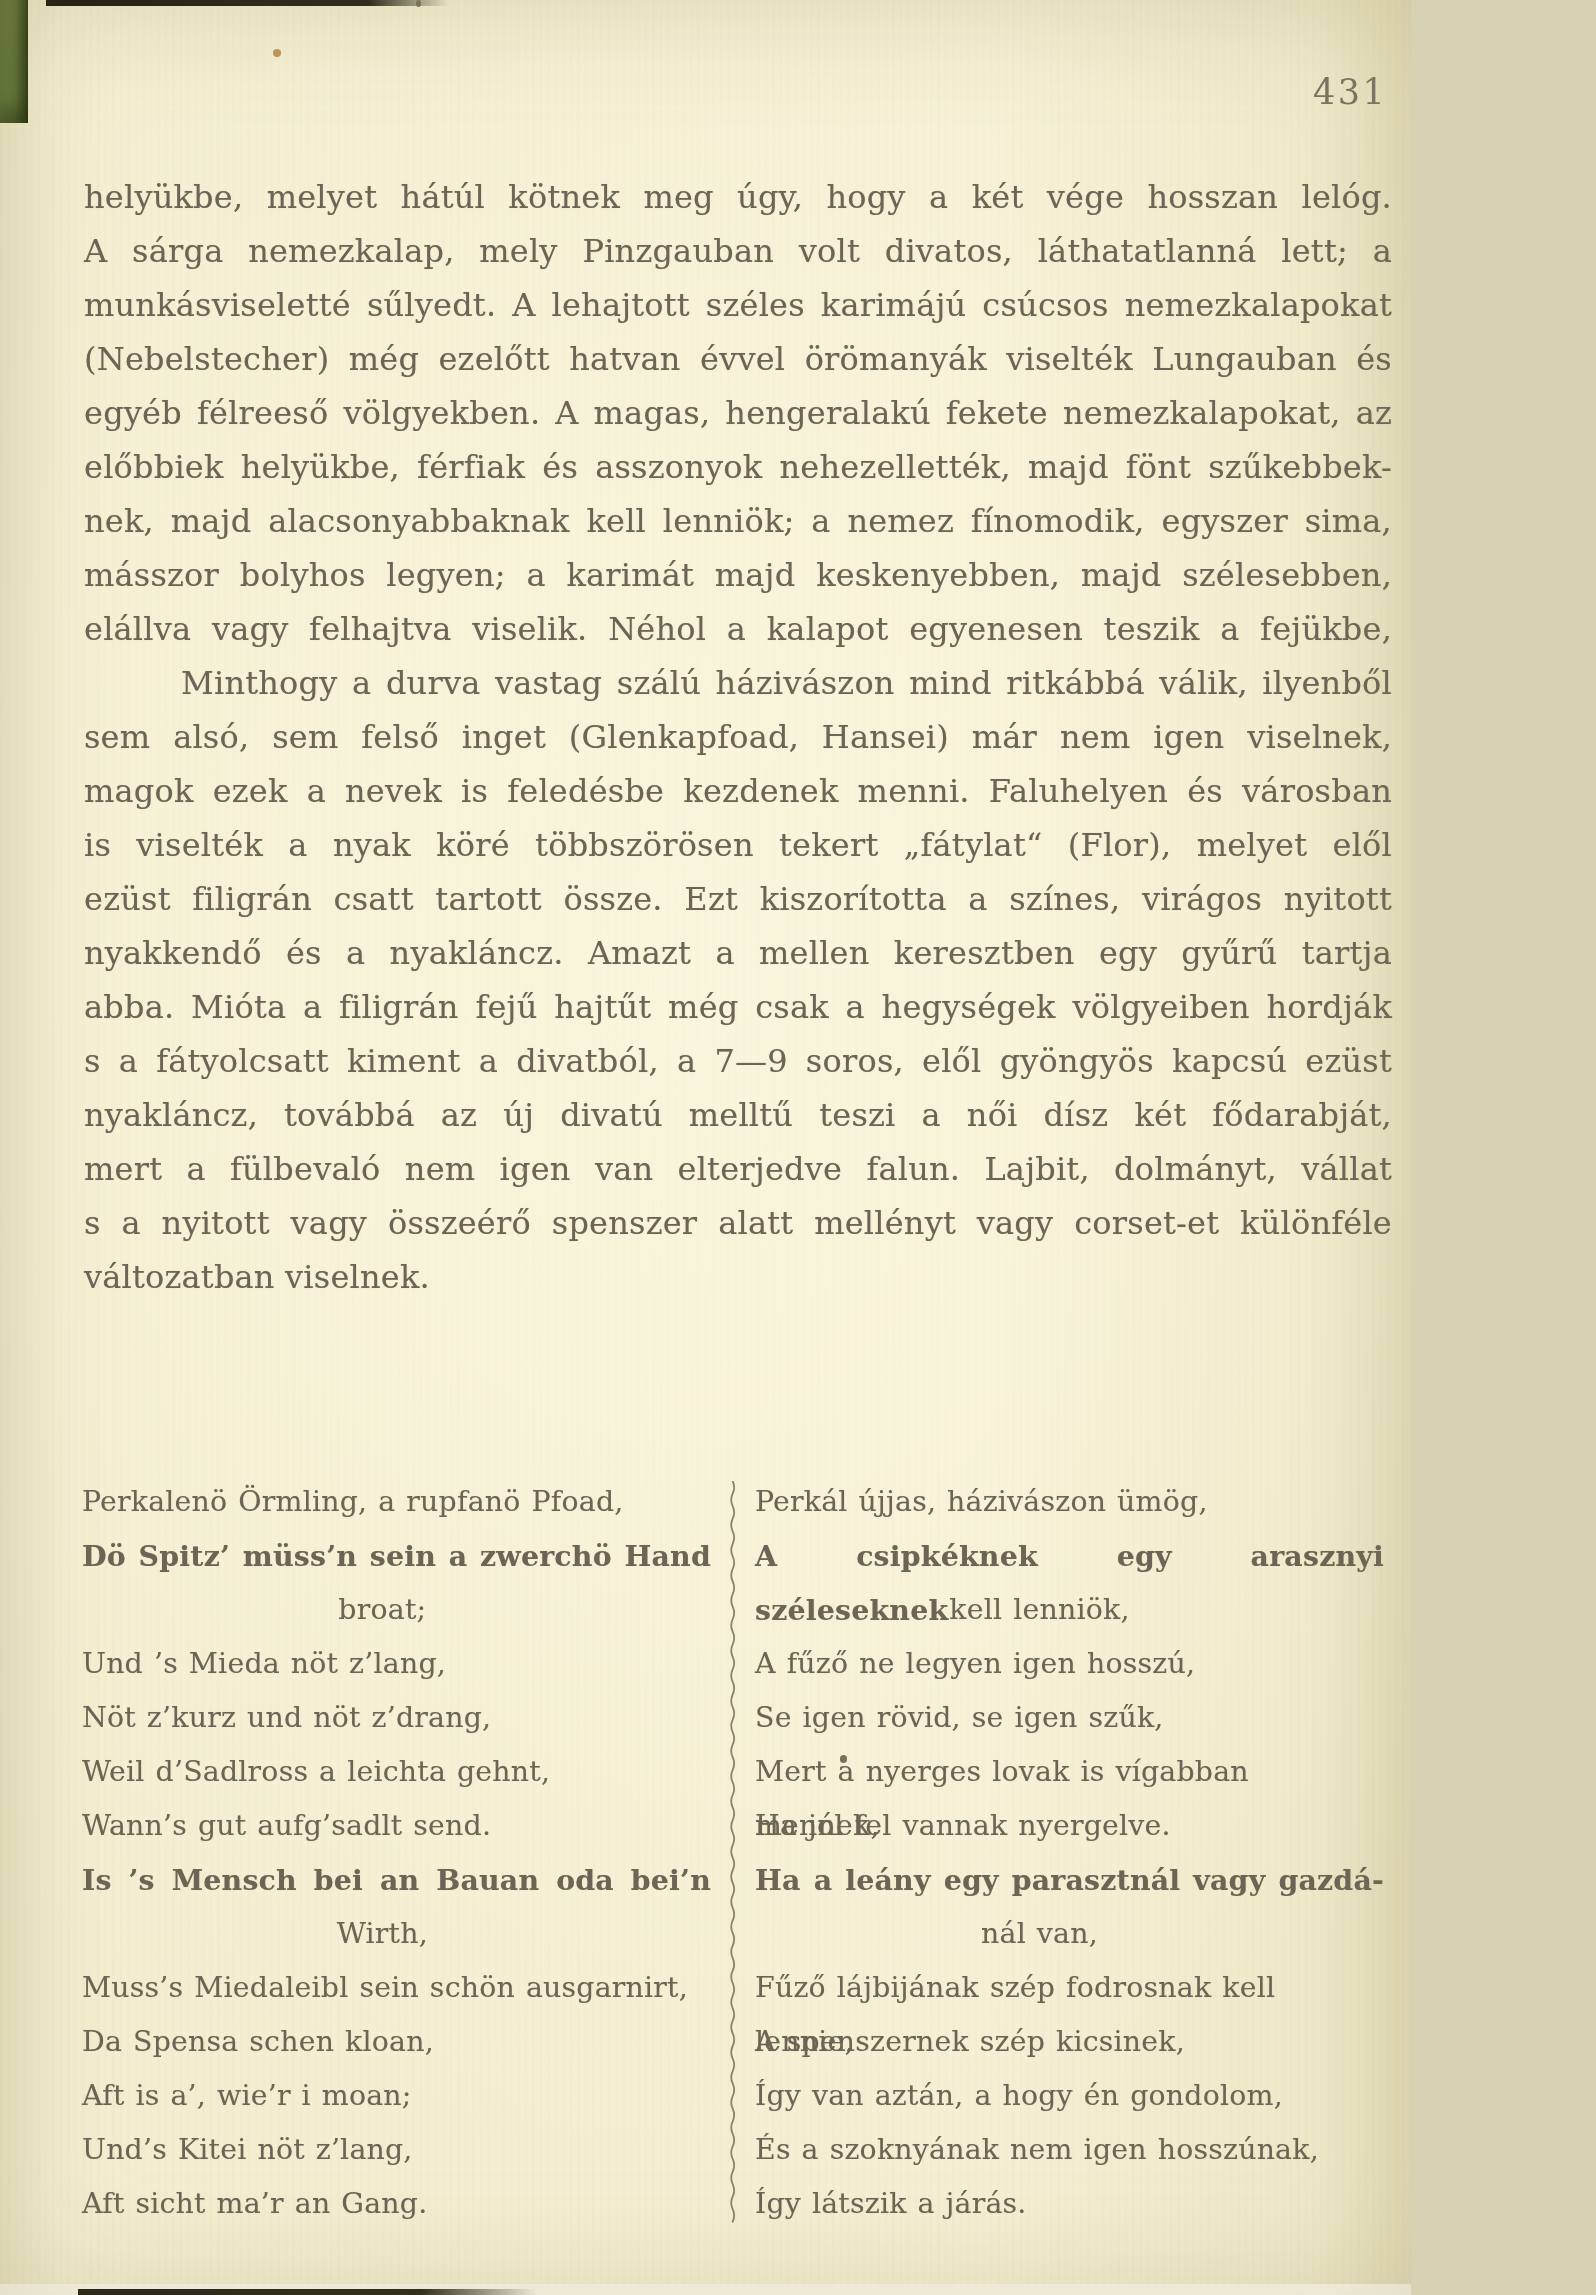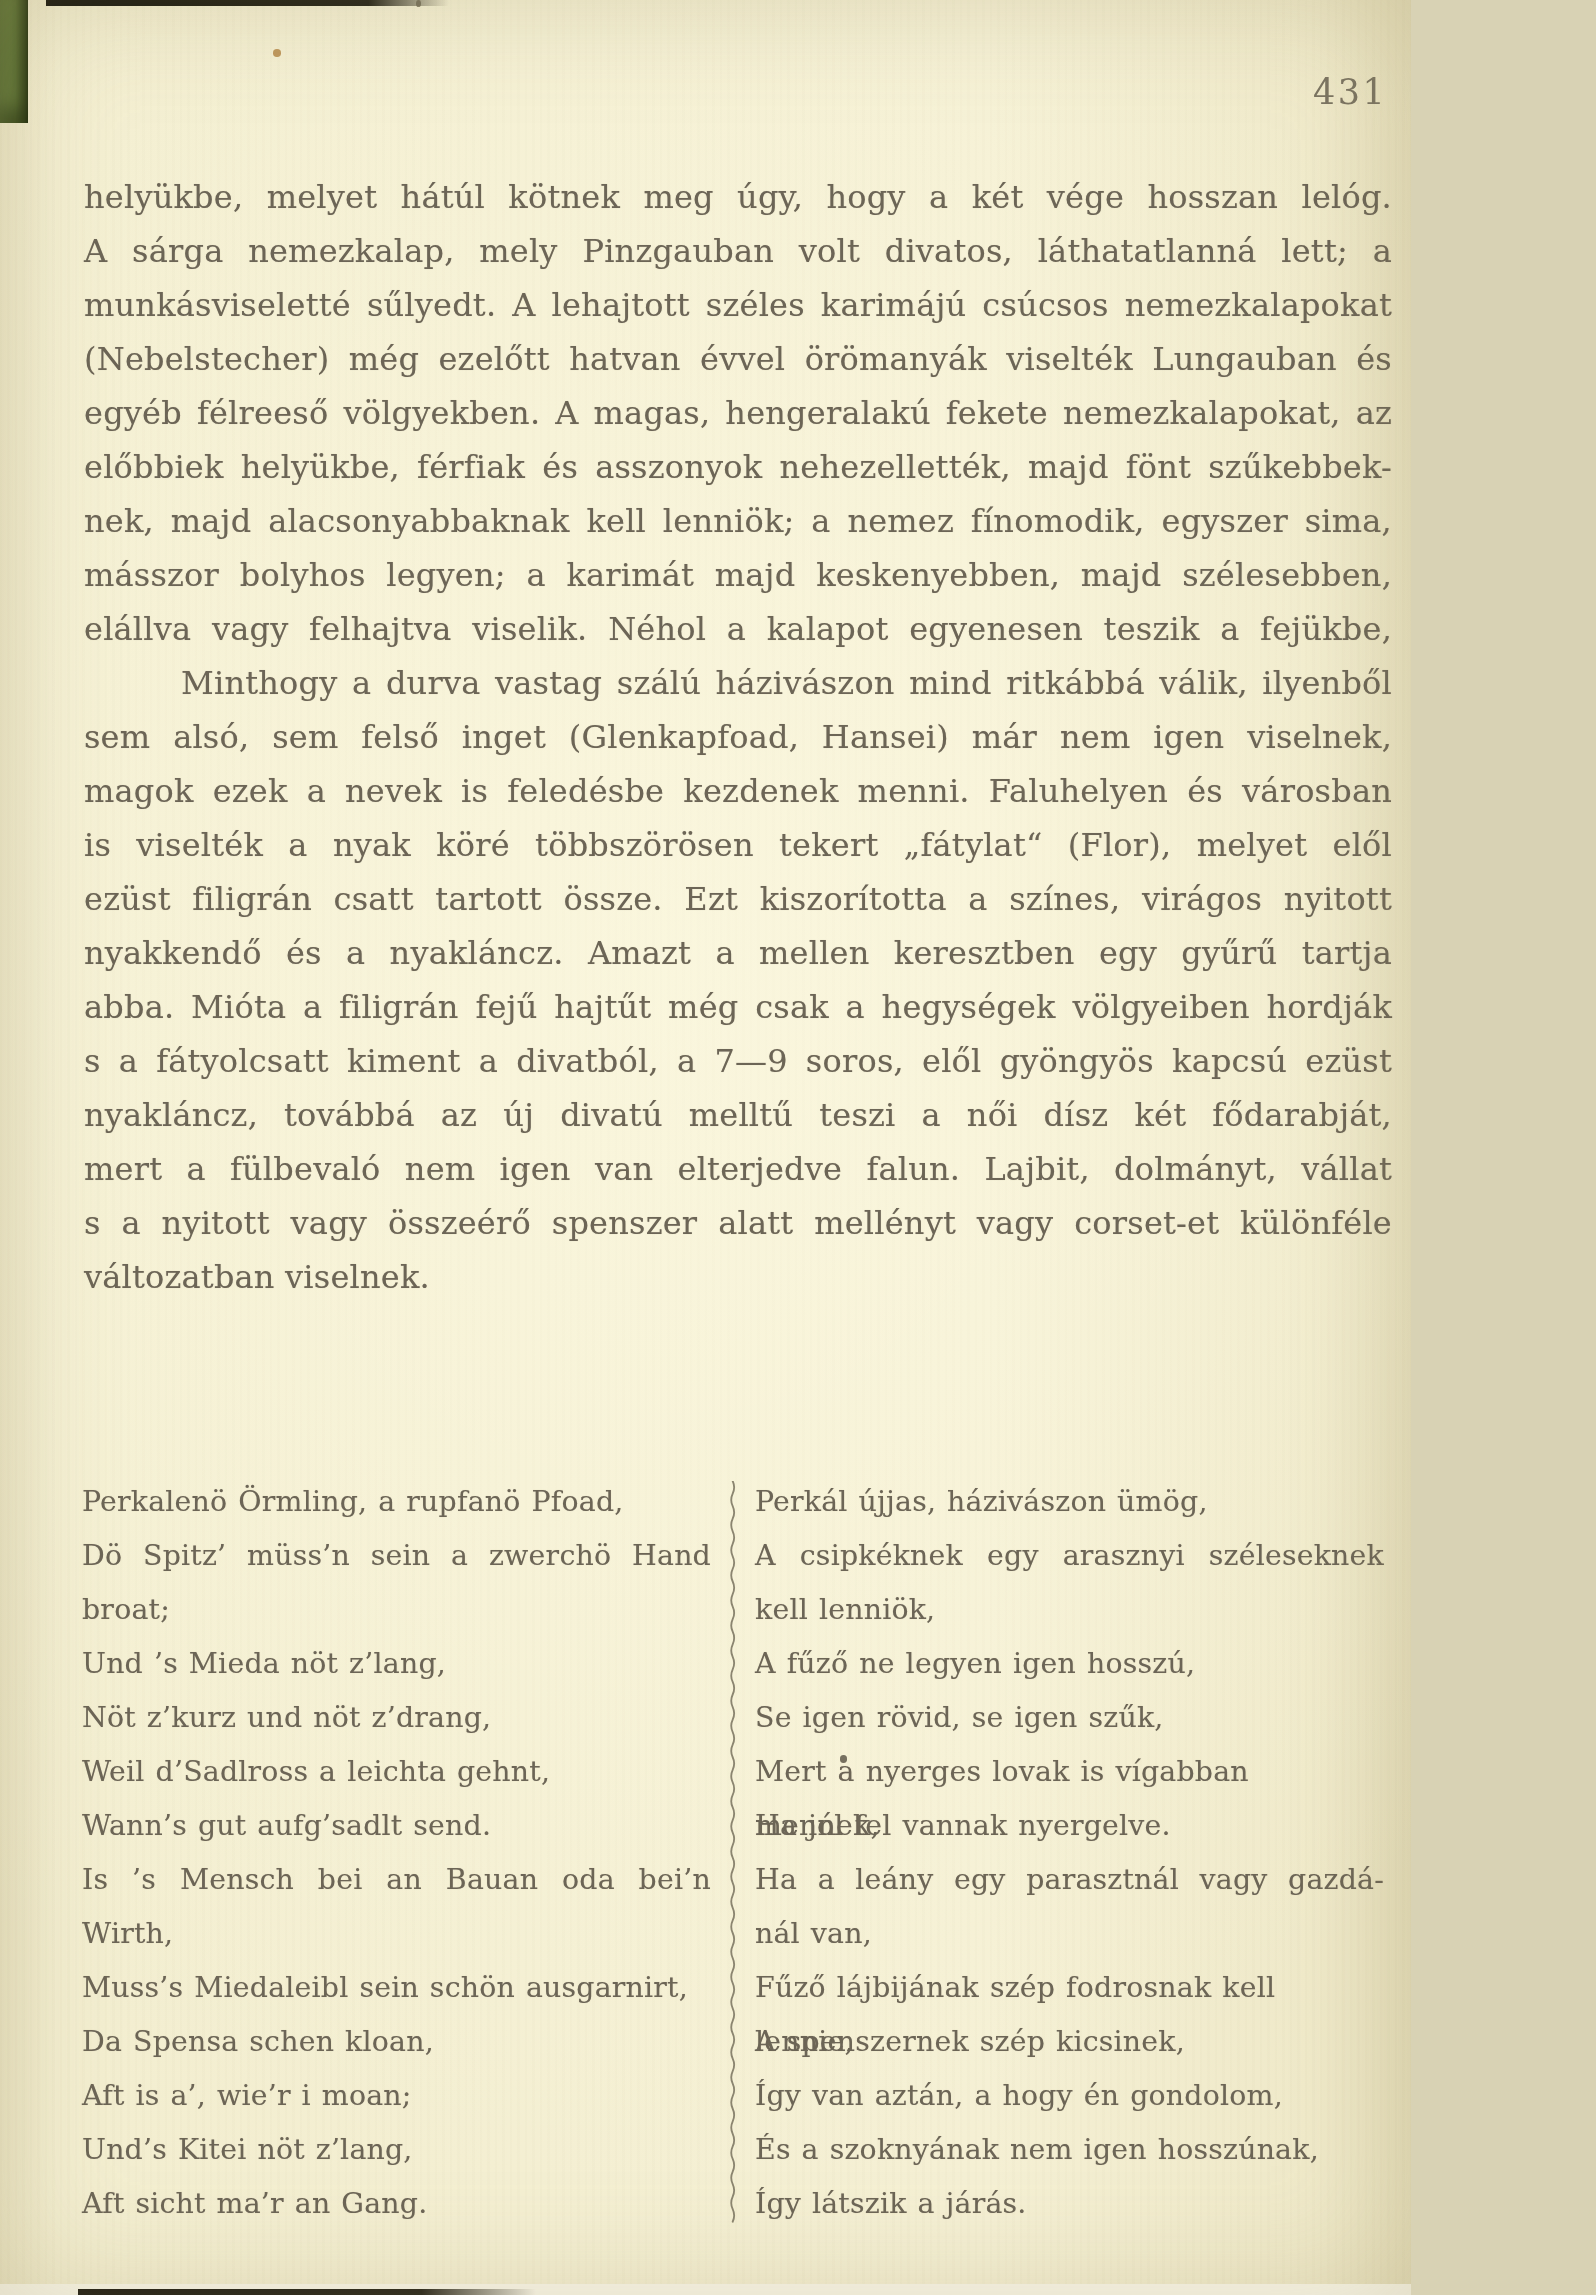--- a/index.html
+++ b/index.html
@@ -25,22 +25,22 @@
   .pline.indent{padding-left:97px;}
   .pline.short{text-align-last:left;}
   
   .vcol{position:absolute;top:1475px;}
   .vcol.left{left:82px;width:629px;}
   .vcol.right{left:755px;width:629px;}
   .vline{
     font-size:28.4px;line-height:54px;height:54px;letter-spacing:0.2px;word-spacing:1.7px;
     text-shadow:0 0 0.8px rgba(108,101,86,.3);
   }
-  .vline.j{text-align:justify;text-align-last:justify;}
-  .vline.r{text-align:left;}
+  .vline.j{text-align:justify;text-align-last:justify;font-weight:bold;}
+  .vline.r{text-align:center;}
   .vcol.left .vline.r{padding-right:28.4px;}
   .vcol.right .vline.r{padding-right:60px;}
   .wavy{position:absolute;left:726px;top:1481px;pointer-events:none;}
   
   .binding-strip{
     position:absolute;left:0;top:0;width:28px;height:123px;
     background:linear-gradient(90deg,#6d8442 0,#5a7033 55%,#3c4d1f 88%,#2c3a15 100%);
     box-shadow:inset 0 -15px 18.4px rgba(20,30,5,.45);
   }
   .edge-top{position:absolute;left:46px;top:0;width:403px;height:5.9px;background:linear-gradient(90deg,#15140d 0,#232116 80%,rgba(35,33,22,0) 100%);border-radius:0 0 2.5px 0;}

